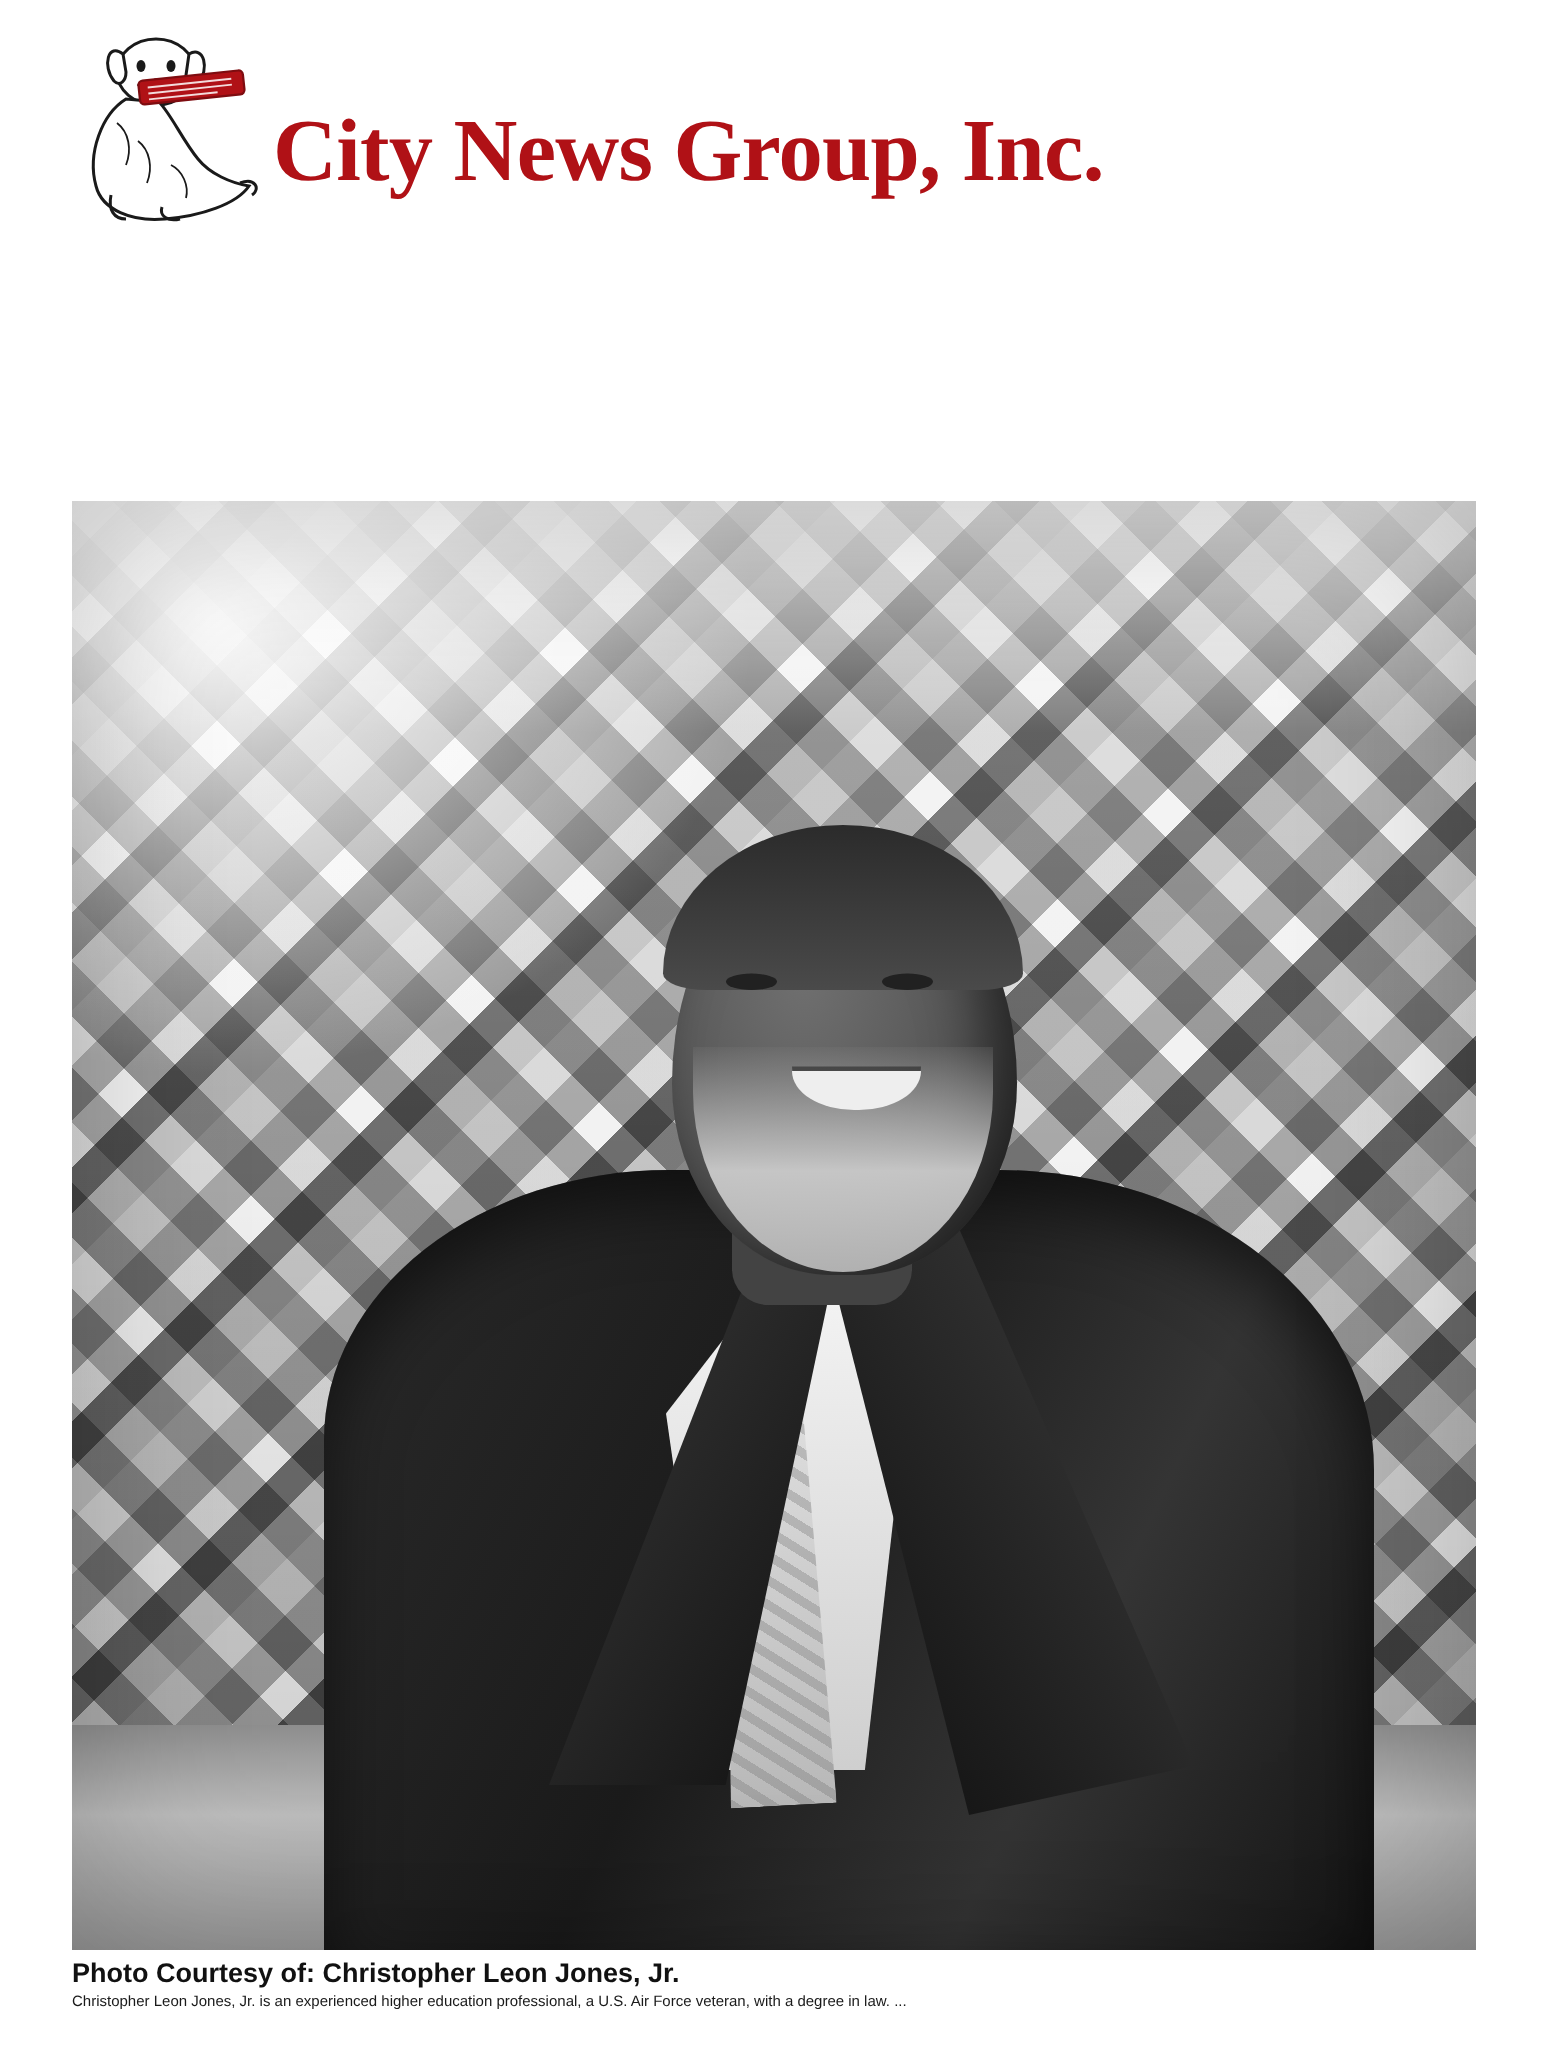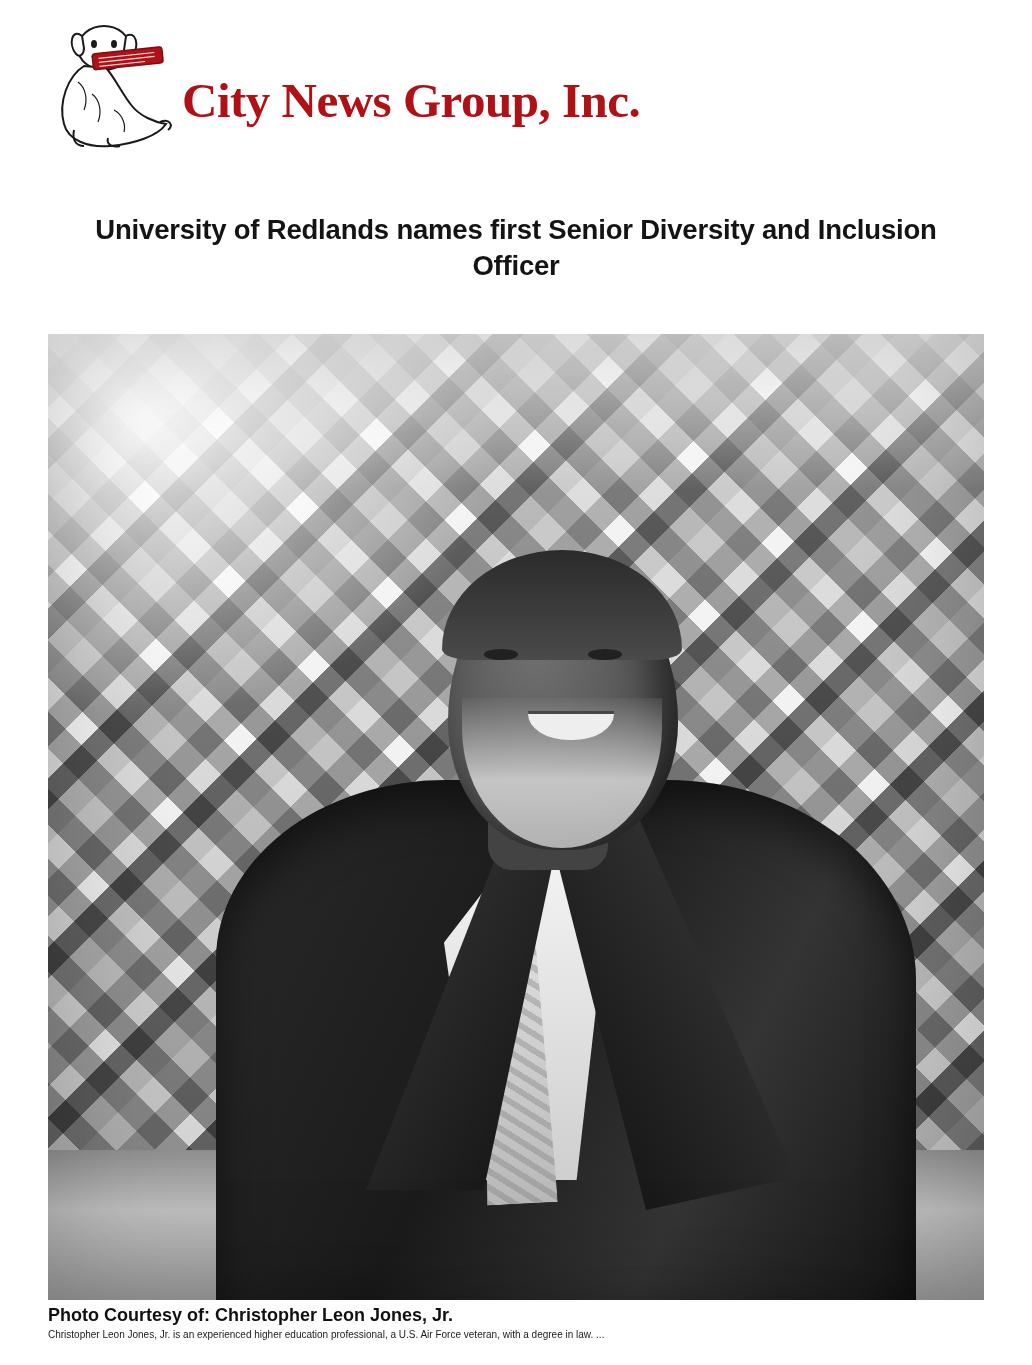--- a/index.html
+++ b/index.html
@@ -38,21 +38,21 @@
   .logo-mark {
     width: 128px;
     height: 140px;
     flex: 0 0 128px;
     position: relative;
   }
   .logo-mark svg { display: block; }
   .logo-text {
     font-family: "Liberation Serif", serif;
     font-weight: bold;
-    font-size: 49px;
+    font-size: 59px;
     line-height: 1;
     color: #b01116;
     letter-spacing: -0.5px;
     margin-left: 6px;
     margin-top: 24px;
     white-space: nowrap;
   }
 
   
   .headline {
@@ -294,21 +294,20 @@
               <line x1="50" y1="45" x2="106" y2="45"></line>
               <line x1="50" y1="49" x2="96" y2="49"></line>
             </g>
           </g>
         </svg>
       </div>
       <div class="logo-text">City News Group, Inc.</div>
     </div>
   </div>
 
-  <h1 class="headline">University of Redlands names first Senior Diversity and Inclusion Officer</h1>
 
   <div class="photo-block">
     <div class="photo">
       <div class="backdrop"></div>
       <div class="backdrop-wash"></div>
       <div class="floor"></div>
       <div class="subject">
         <div class="suit"></div>
         <div class="shirt"></div>
         <div class="tie"></div>

